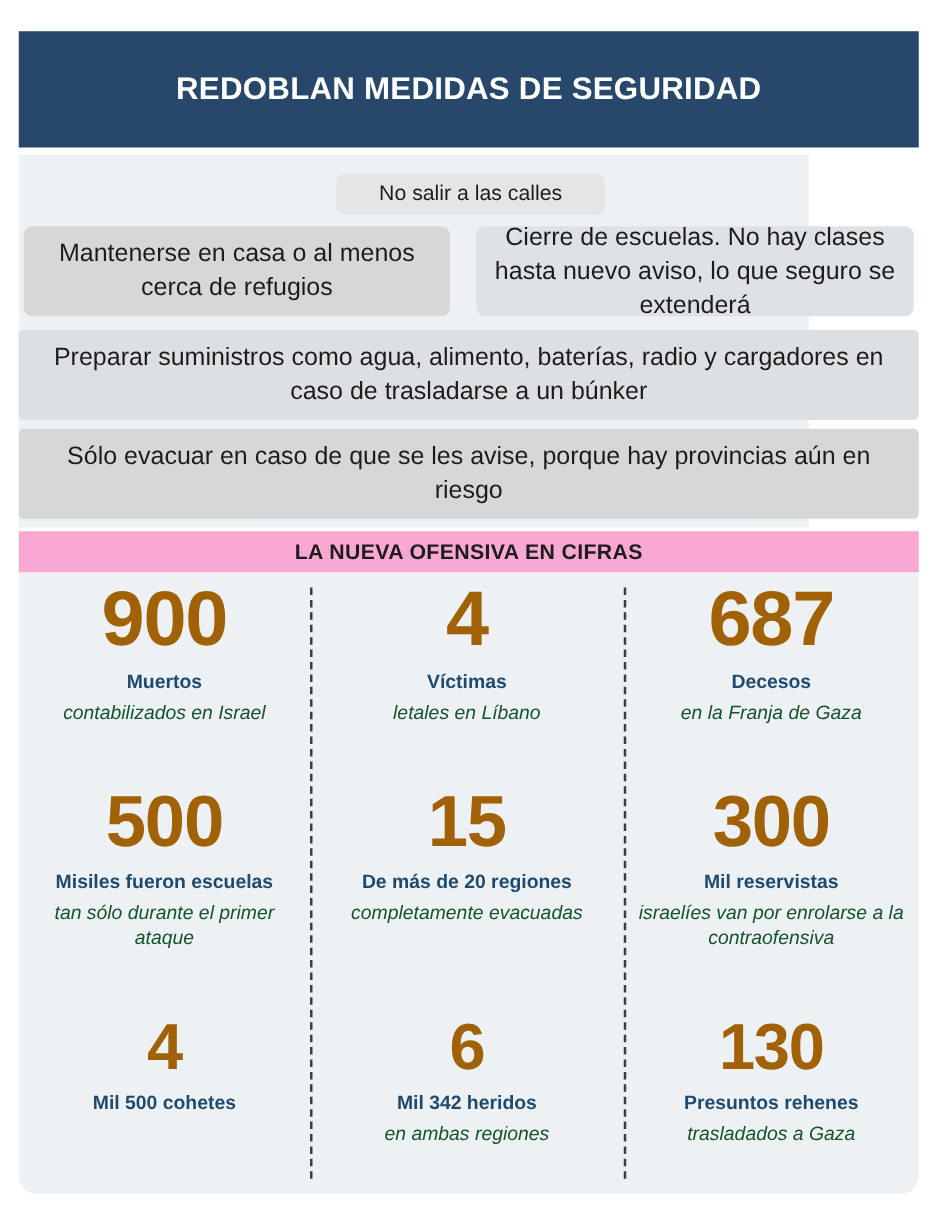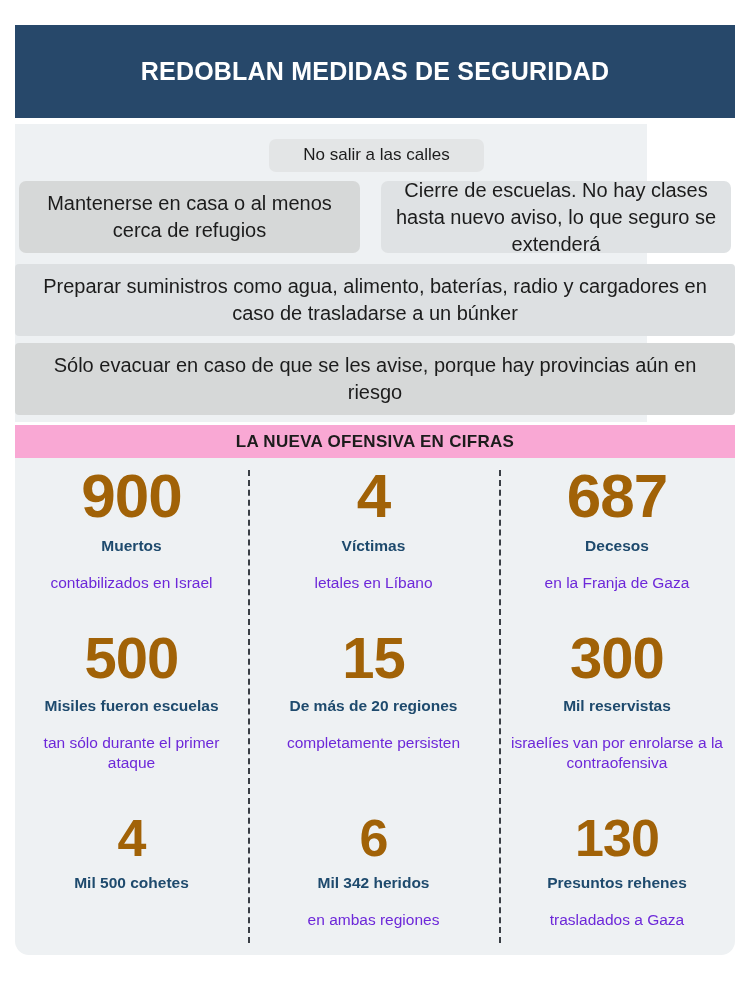--- a/index.html
+++ b/index.html
@@ -188,24 +188,25 @@
   .row3 .stat-number { font-size: 52px; }
 
   .stat-label {
     color: #1e4a6d;
     font-weight: bold;
     font-size: 15.5px;
     line-height: 1.25;
     margin-top: 9px;
   }
   .stat-desc {
-    color: #6d28d9;
+    color: #14532d;
     font-size: 15.5px;
     line-height: 1.3;
-    margin-top: 18px;
+    margin-top: 6px;
+    font-style: italic;
   }
 </style>
 </head>
 <body>
 
 <div class="page">
 
   <div class="header">
     <div class="header-title">REDOBLAN MEDIDAS DE SEGURIDAD</div>
   </div>
@@ -246,21 +247,21 @@
 
       <div class="stat-cell row2">
         <div class="stat-number">500</div>
         <div class="stat-label">Misiles fueron escuelas</div>
         <div class="stat-desc">tan sólo durante el primer ataque</div>
       </div>
 
       <div class="stat-cell row2">
         <div class="stat-number">15</div>
         <div class="stat-label">De más de 20 regiones</div>
-        <div class="stat-desc">completamente persisten</div>
+        <div class="stat-desc">completamente evacuadas</div>
       </div>
 
       <div class="stat-cell row2">
         <div class="stat-number">300</div>
         <div class="stat-label">Mil reservistas</div>
         <div class="stat-desc">israelíes van por enrolarse a la contraofensiva</div>
       </div>
 
       <div class="stat-cell row3">
         <div class="stat-number">4</div>

